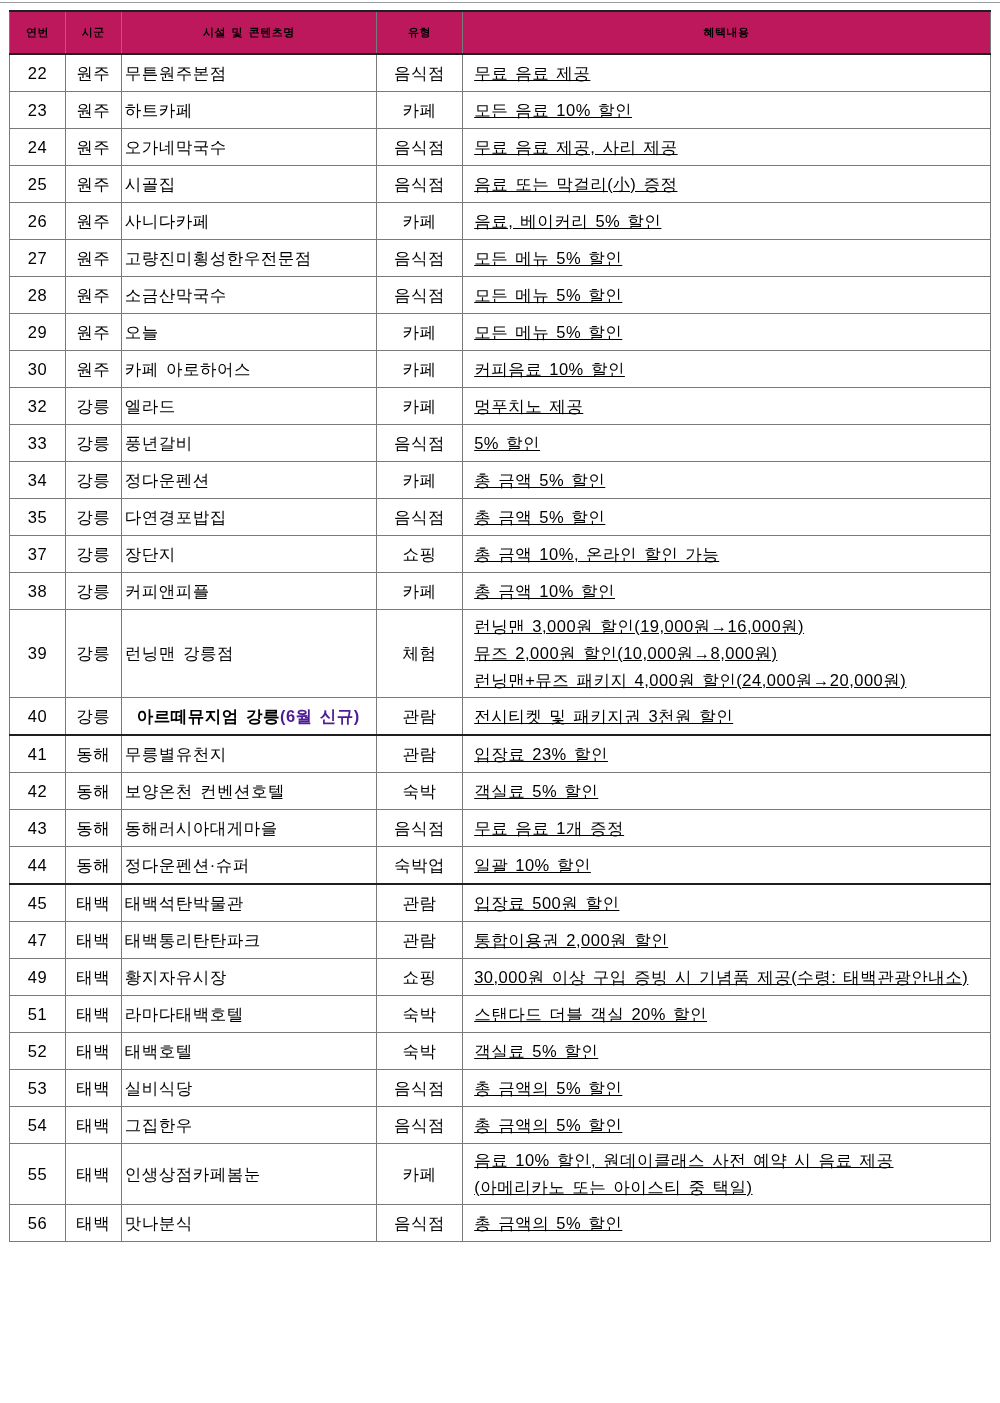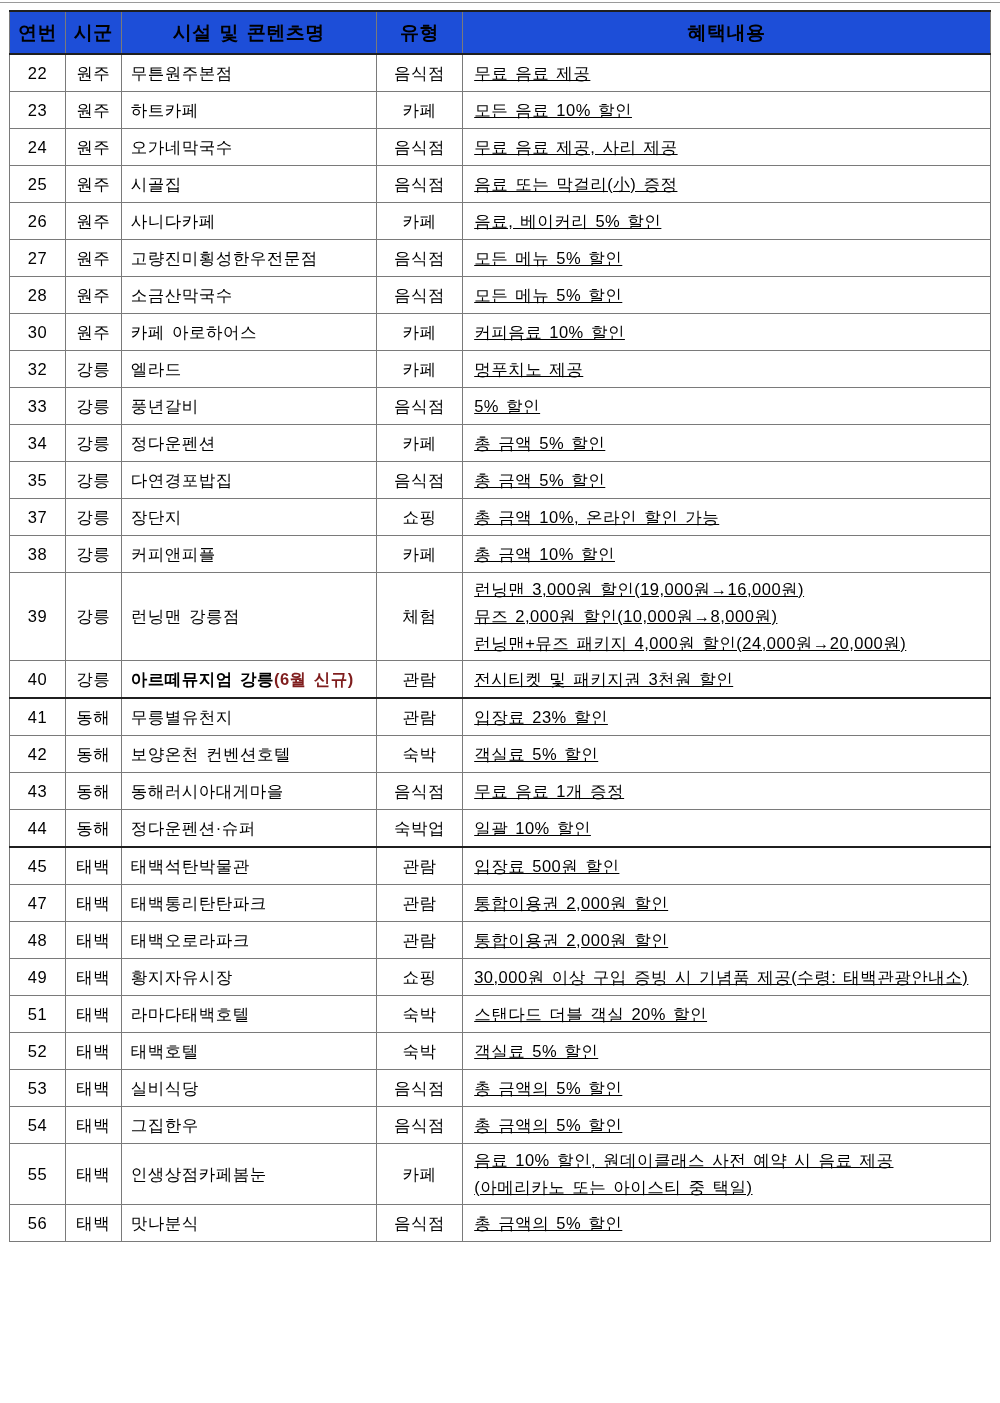--- a/index.html
+++ b/index.html
@@ -40,38 +40,38 @@
   th, td {
     border: 1px solid #7a7a7a;
     font-size: 16.5px;
     vertical-align: middle;
     padding: 3px 5px;
     line-height: 27px;
     letter-spacing: 0.5px;
     word-spacing: 2px;
   }
   thead th {
-    background: #1d4ed8;
+    background: #be185d;
     font-weight: bold;
-    font-size: 19px;
+    font-size: 11px;
     text-align: center;
     border-top: 2.5px solid #1f1f1f;
     border-bottom: 2.5px solid #1f1f1f;
     padding: 7px 4px;
   }
   td.cell-no, td.cell-region, td.cell-type { text-align: center; }
-  td.cell-name   { text-align: left; padding-left: 9px; }
+  td.cell-name   { text-align: left; padding-left: 3px; }
   td.cell-benefit{ text-align: left; padding-left: 11px; text-decoration: underline; }
 
   tr.group-start td { border-top: 2.5px solid #1f1f1f; }
 
   tbody tr td { height: 30px; }
 
-  .seg-bold { font-weight: bold; }
-  .seg-blue { font-weight: bold; color: #7f1d1d; }
+  .seg-bold { font-weight: bold; margin-left: 12px; }
+  .seg-blue { font-weight: bold; color: #4c1d95; }
 
   .line { display: block; }
 </style>
 </head>
 <body>
 
 <div class="page">
   <div class="top-rule"></div>
 
   <table class="benefit-table">
@@ -163,20 +163,31 @@
           <td class="cell-region">원주</td>
           <td class="cell-name"><span>소금산막국수</span></td>
           <td class="cell-type">
             <span class="line">음식점</span>
           </td>
           <td class="cell-benefit">
             <span class="line">모든 메뉴 5% 할인</span>
           </td>
         </tr>
         <tr>
+          <td class="cell-no">29</td>
+          <td class="cell-region">원주</td>
+          <td class="cell-name"><span>오늘</span></td>
+          <td class="cell-type">
+            <span class="line">카페</span>
+          </td>
+          <td class="cell-benefit">
+            <span class="line">모든 메뉴 5% 할인</span>
+          </td>
+        </tr>
+        <tr>
           <td class="cell-no">30</td>
           <td class="cell-region">원주</td>
           <td class="cell-name"><span>카페 아로하어스</span></td>
           <td class="cell-type">
             <span class="line">카페</span>
           </td>
           <td class="cell-benefit">
             <span class="line">커피음료 10% 할인</span>
           </td>
         </tr>
@@ -330,31 +341,20 @@
           <td class="cell-region">태백</td>
           <td class="cell-name"><span>태백통리탄탄파크</span></td>
           <td class="cell-type">
             <span class="line">관람</span>
           </td>
           <td class="cell-benefit">
             <span class="line">통합이용권 2,000원 할인</span>
           </td>
         </tr>
         <tr>
-          <td class="cell-no">48</td>
-          <td class="cell-region">태백</td>
-          <td class="cell-name"><span>태백오로라파크</span></td>
-          <td class="cell-type">
-            <span class="line">관람</span>
-          </td>
-          <td class="cell-benefit">
-            <span class="line">통합이용권 2,000원 할인</span>
-          </td>
-        </tr>
-        <tr>
           <td class="cell-no">49</td>
           <td class="cell-region">태백</td>
           <td class="cell-name"><span>황지자유시장</span></td>
           <td class="cell-type">
             <span class="line">쇼핑</span>
           </td>
           <td class="cell-benefit">
             <span class="line">30,000원 이상 구입 증빙 시 기념품 제공(수령: 태백관광안내소)</span>
           </td>
         </tr>

